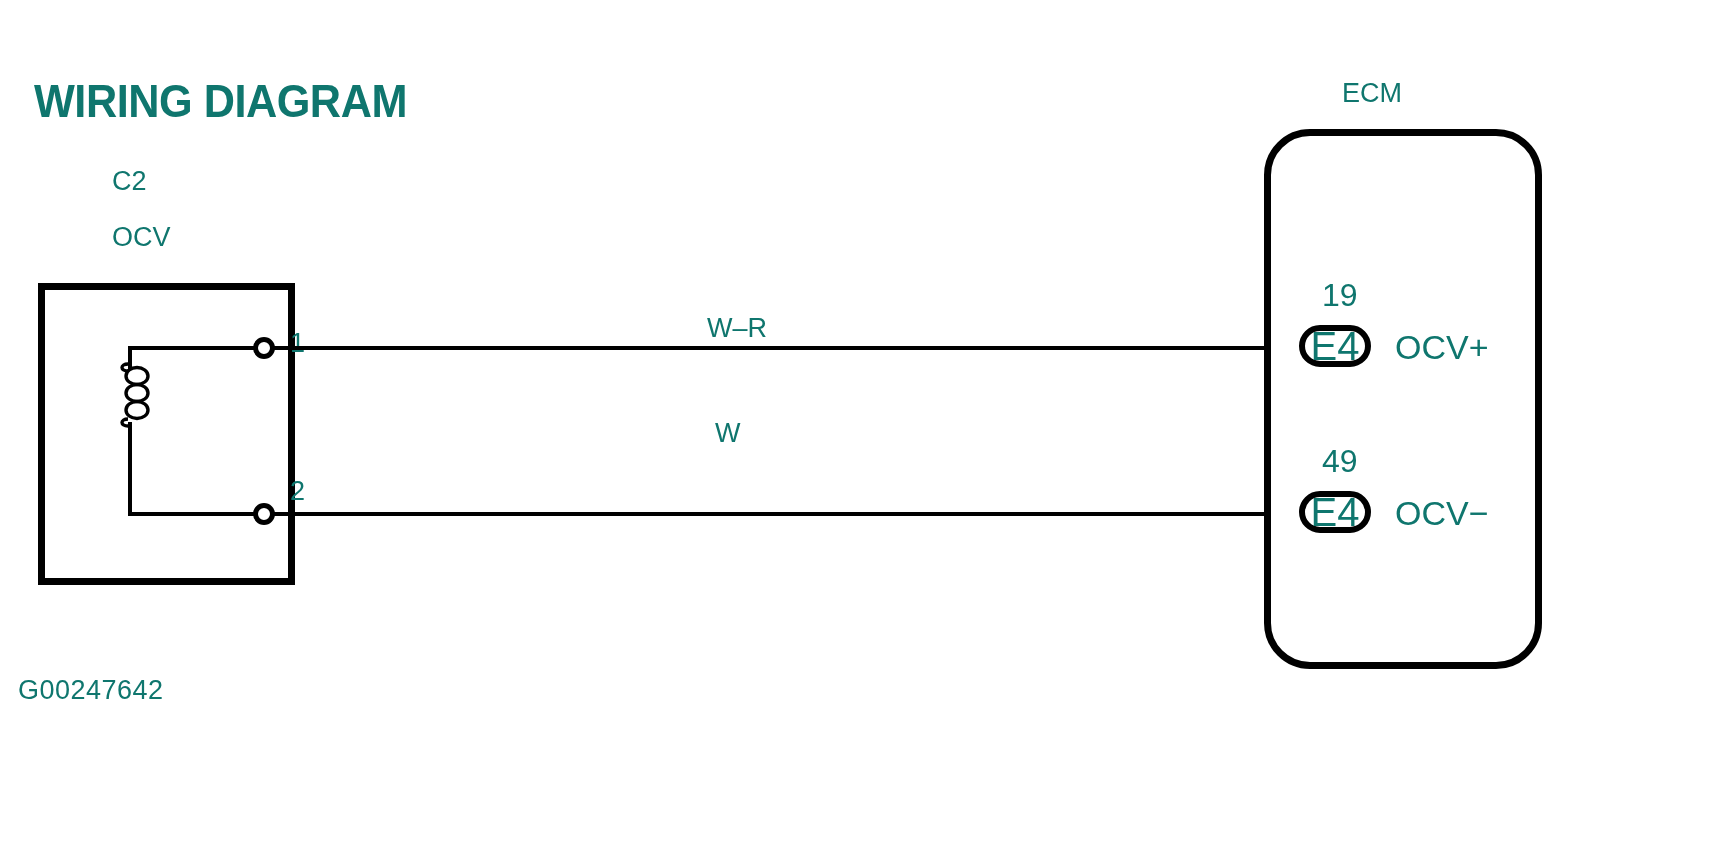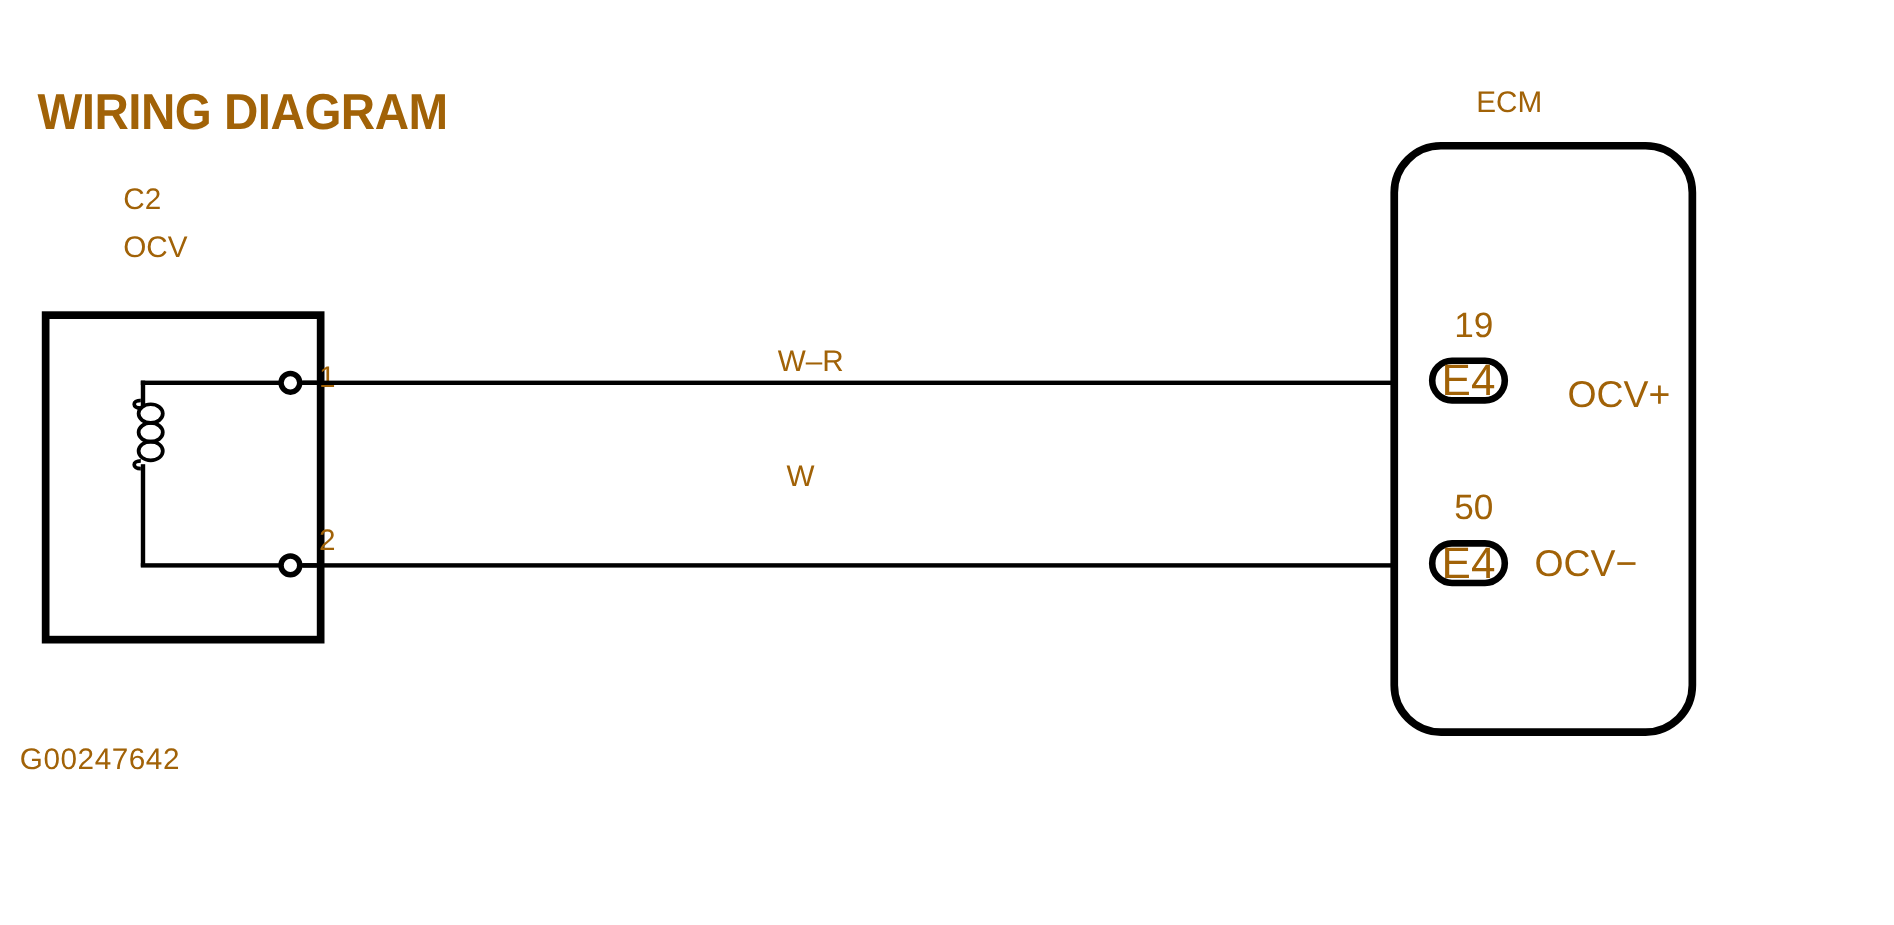--- a/index.html
+++ b/index.html
@@ -7,21 +7,21 @@
     padding: 0;
     background: #ffffff;
   }
   #canvas {
     position: relative;
     width: 1722px;
     height: 841px;
     background: #ffffff;
     overflow: hidden;
     font-family: "Liberation Sans", sans-serif;
-    color: #a16207;
+    color: #0f766e;
   }
 
   
   #page-title {
     position: absolute;
     left: 34px;
     top: 78px;
     font-size: 46px;
     font-weight: bold;
     letter-spacing: -0.5px;
@@ -44,21 +44,21 @@
     position: absolute;
     left: 38px;
     top: 283px;
     width: 257px;
     height: 302px;
     border: 7px solid #000;
     box-sizing: border-box;
     background: #fff;
   }
   #connector-name-c2 { left: 112px; top: 168px; }
-  #connector-name-ocv { left: 112px; top: 212px; }
+  #connector-name-ocv { left: 112px; top: 224px; }
 
   
   .thin-h {
     position: absolute;
     height: 4px;
     background: #000;
   }
   .thin-v {
     position: absolute;
     width: 4px;
@@ -182,21 +182,21 @@
 
   <div class="lbl" id="wire-label-wr">W–R</div>
   <div class="lbl" id="wire-label-w">W</div>
 
   <div class="lbl" id="ecm-title">ECM</div>
 
   <div id="ecm-box"></div>
 
   <div class="pin-num" style="left:1322px; top:279px;">19</div>
   <div class="conn-badge" style="left:1299px; top:325px;">E4</div>
-  <div class="ecm-pin-name" style="left:1395px; top:342px;margin-left:30px;">OCV+</div>
-
-  <div class="pin-num" style="left:1322px; top:445px;">50</div>
+  <div class="ecm-pin-name" style="left:1395px; top:330px;">OCV+</div>
+
+  <div class="pin-num" style="left:1322px; top:445px;">49</div>
   <div class="conn-badge" style="left:1299px; top:491px;">E4</div>
   <div class="ecm-pin-name" style="left:1395px; top:496px;">OCV−</div>
 
   <div id="footer-code">G00247642</div>
 
 </div>
 
 </body></html>

